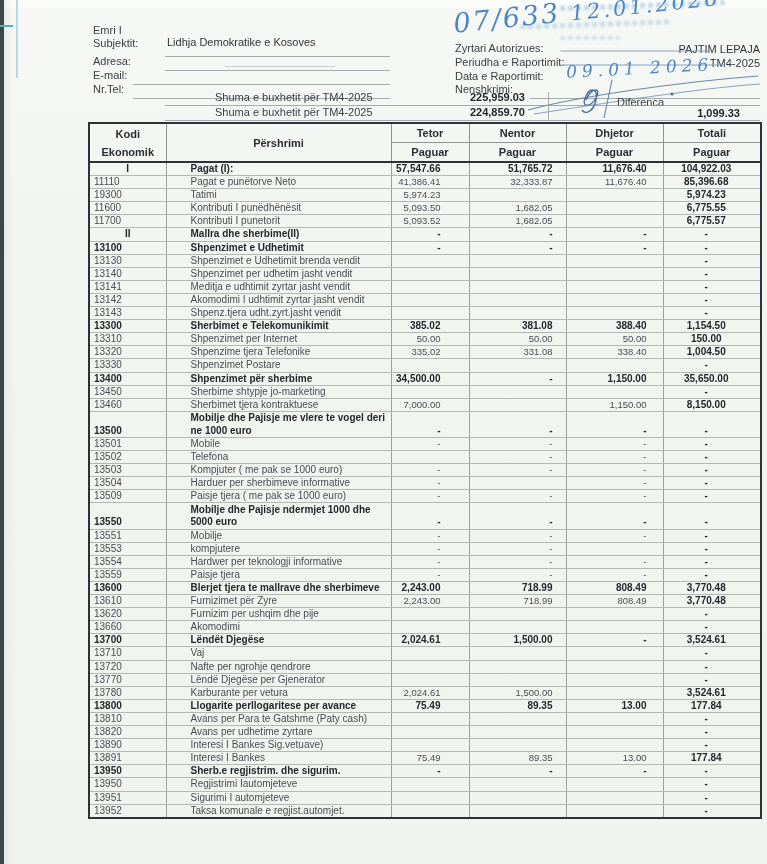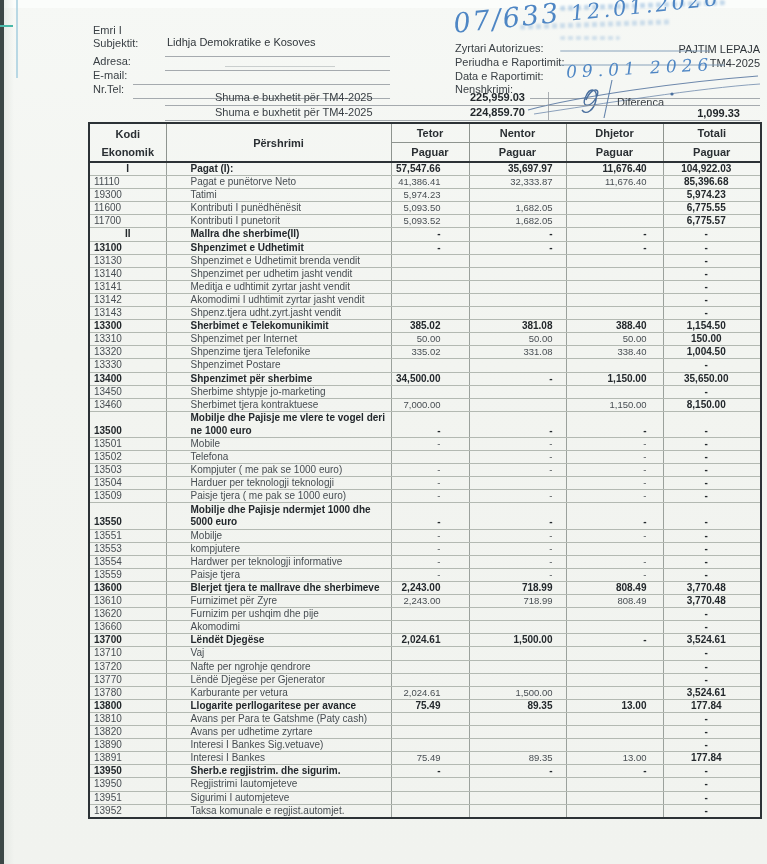--- a/index.html
+++ b/index.html
@@ -187,21 +187,21 @@
             <div class="top">Totali</div>
             <div class="bot">Paguar</div>
           </th>
         </tr>
       </thead>
       <tbody>
           <tr class="bold">
             <td class="code center">I</td>
             <td class="desc">Pagat (I):</td>
             <td class="num oct">57,547.66</td>
-            <td class="num nov">35,697.97</td>
+            <td class="num nov">51,765.72</td>
             <td class="num dec">11,676.40</td>
             <td class="num tot">104,922.03</td>
           </tr>
           <tr>
             <td class="code">11110</td>
             <td class="desc">Pagat e punëtorve Neto</td>
             <td class="num oct">41,386.41</td>
             <td class="num nov">32,333.87</td>
             <td class="num dec">11,676.40</td>
             <td class="num tot">85,396.68</td>
@@ -369,21 +369,21 @@
           <tr>
             <td class="code">13503</td>
             <td class="desc">Kompjuter ( me pak se 1000 euro)</td>
             <td class="num oct">-</td>
             <td class="num nov">-</td>
             <td class="num dec">-</td>
             <td class="num tot">-</td>
           </tr>
           <tr>
             <td class="code">13504</td>
-            <td class="desc">Harduer per teknologji teknologji</td>
+            <td class="desc">Harduer per sherbimeve informative</td>
             <td class="num oct">-</td>
             <td class="num nov"></td>
             <td class="num dec">-</td>
             <td class="num tot">-</td>
           </tr>
           <tr>
             <td class="code">13509</td>
             <td class="desc">Paisje tjera ( me pak se 1000 euro)</td>
             <td class="num oct">-</td>
             <td class="num nov">-</td>

